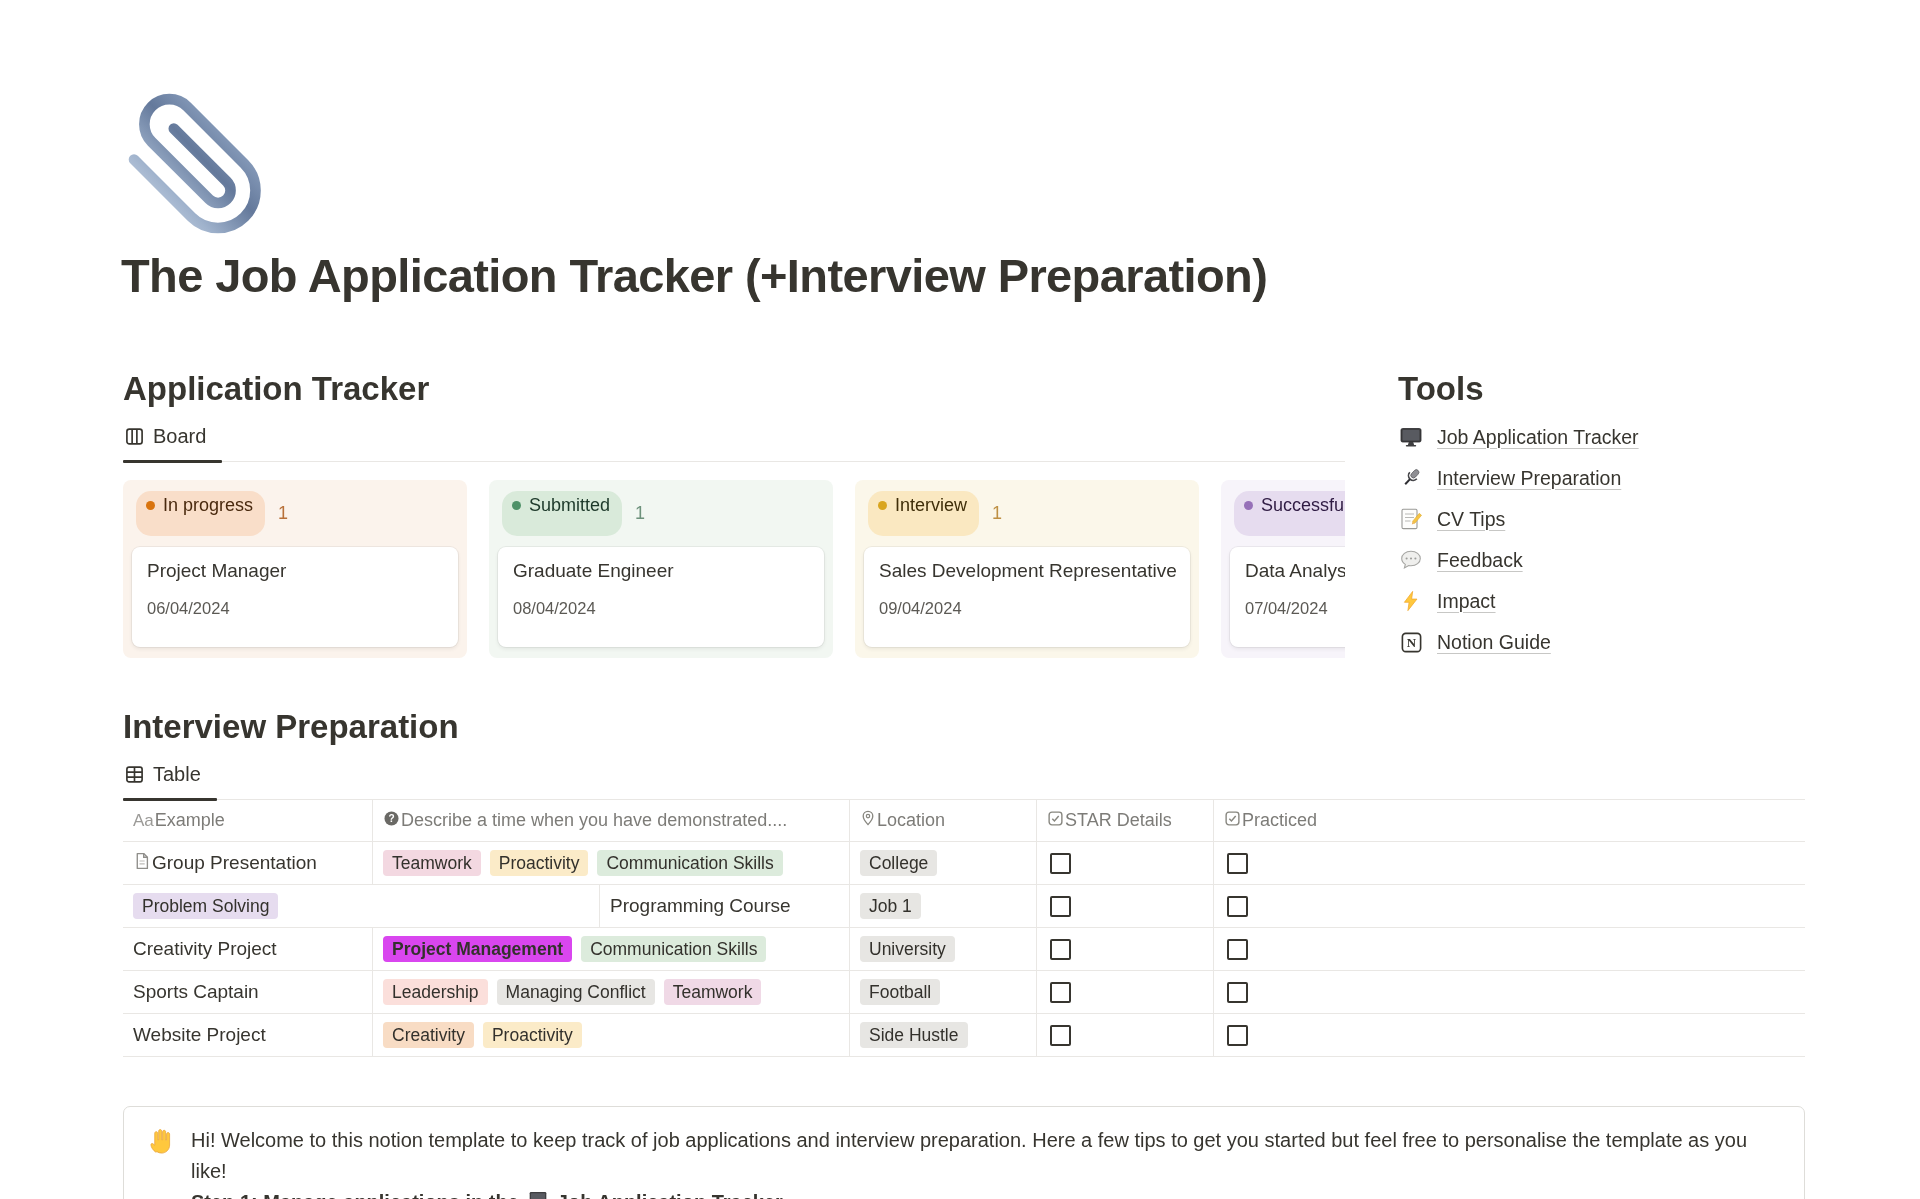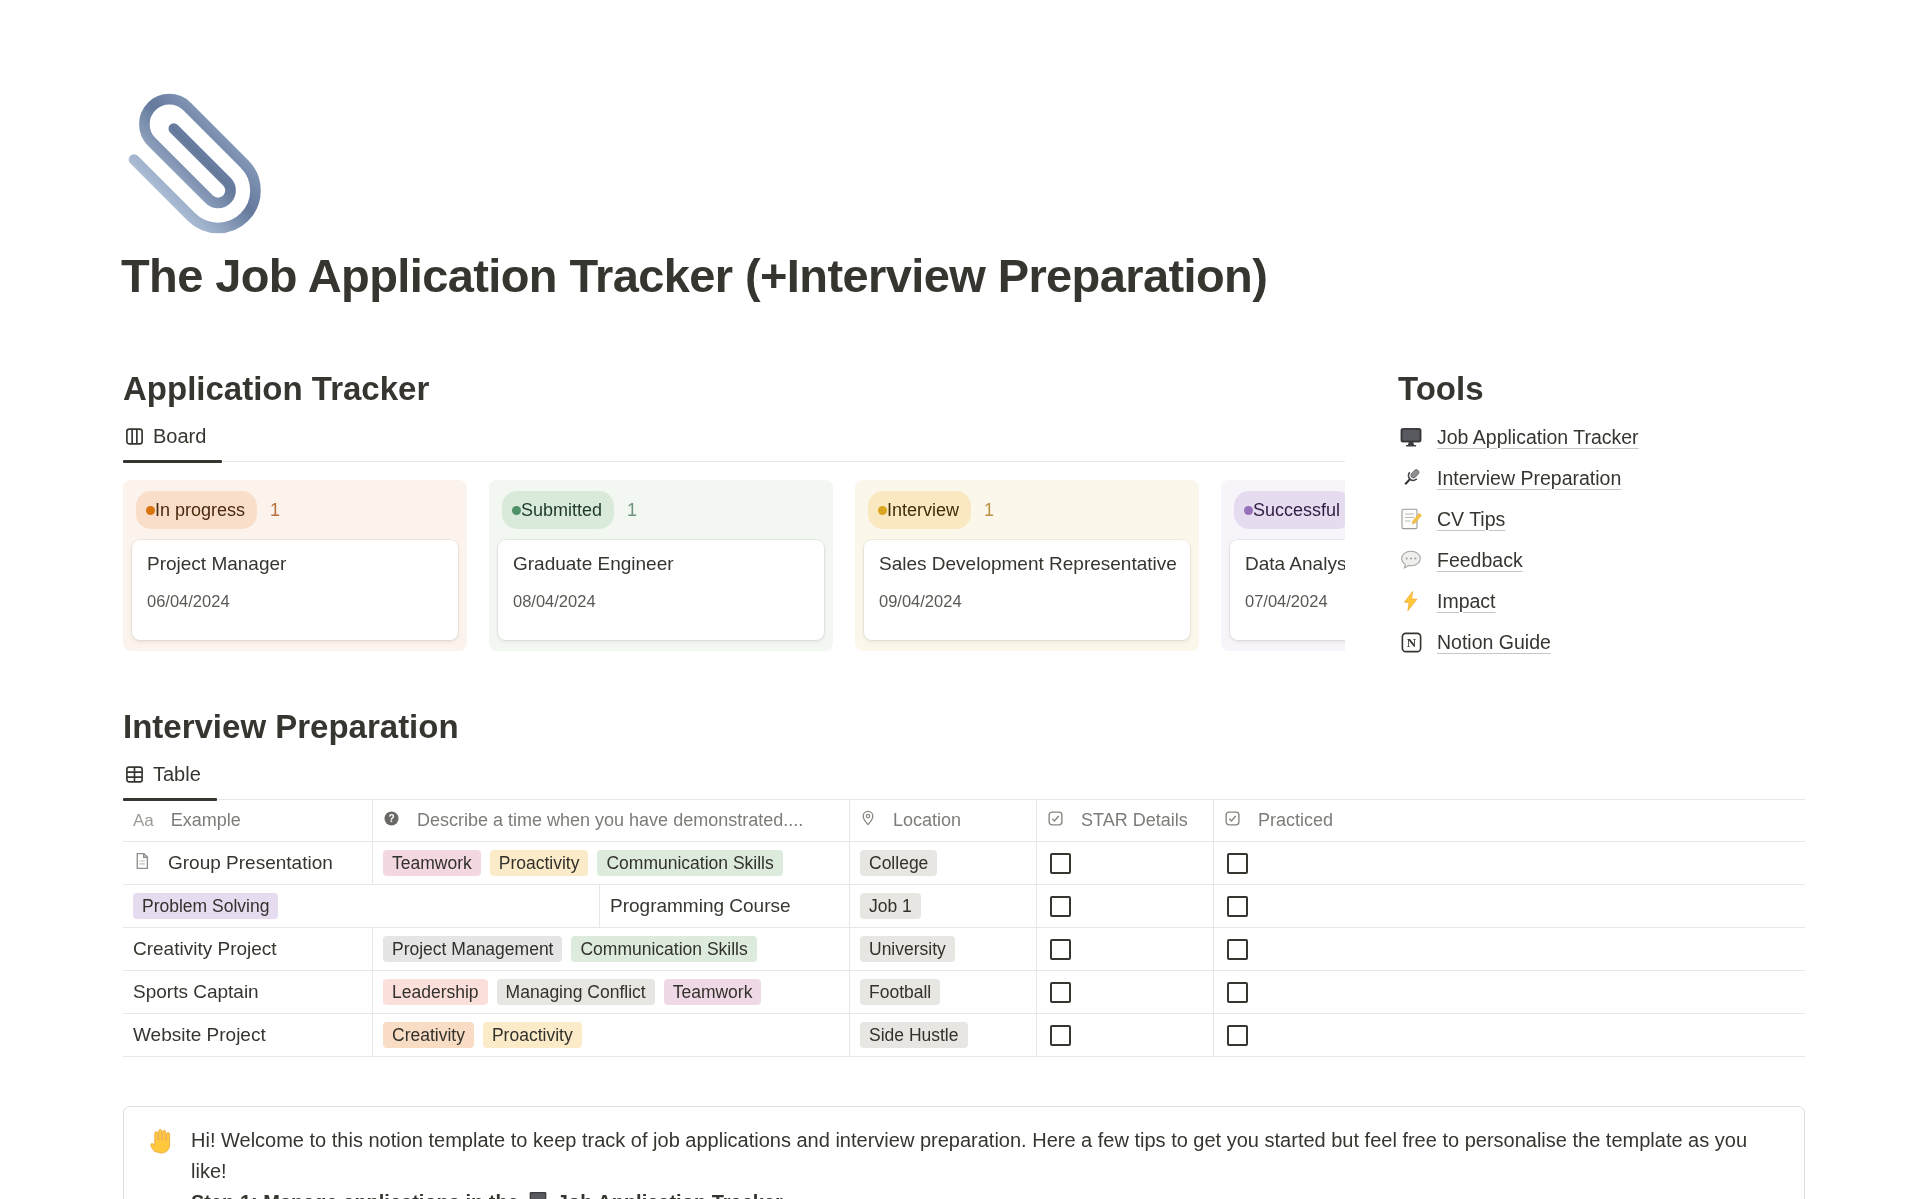--- a/index.html
+++ b/index.html
@@ -18,39 +18,39 @@
   
   .tabbar{margin-top:10px;border-bottom:1px solid #E9E7E4;display:flex;}
   .tab{position:relative;display:flex;align-items:center;gap:9px;font-size:20px;font-weight:500;color:#37352F;padding:7px 30px 13px 2px;}
   .tab::after{content:"";position:absolute;left:0;right:14px;bottom:-1.5px;height:2.5px;background:#37352F;border-radius:1px;}
   .tab .ticon{display:flex;}
 
   
   .board{display:flex;gap:22px;margin-top:18px;}
   .bcol{width:344px;flex:none;border-radius:8px;padding:9px 9px 11px;box-sizing:border-box;}
   .bcol-head{display:flex;align-items:center;padding:2px 4px 11px;}
-  .status-pill{display:inline-flex;align-items:center;height:38px;padding:0 12px 0 10px;border-radius:15px;font-size:18px;font-weight:500;white-space:nowrap;}
+  .status-pill{display:inline-flex;align-items:center;gap:8px;height:29px;padding:0 12px 16px 10px;border-radius:15px;font-size:18px;font-weight:500;white-space:nowrap;}
   .dot{width:9px;height:9px;border-radius:50%;flex:none;}
   .bcount{margin-left:13px;font-size:18px;}
   .bcard{background:#fff;border-radius:8px;box-shadow:0 0 0 1px rgba(15,15,15,0.05),0 2px 4px rgba(15,15,15,0.07);padding:13px 15px;box-sizing:border-box;height:100px;}
   .bcard-title{font-size:19px;font-weight:500;color:#37352F;white-space:nowrap;}
   .bcard-date{margin-top:17px;font-size:16.5px;color:#5B5954;}
 
   
   .tool-item{display:flex;align-items:center;gap:13px;margin-top:15px;height:26px;}
   .tool-item:first-of-type{margin-top:16px;}
   .tool-link{font-size:19.5px;font-weight:500;color:#37352F;text-decoration:underline;text-decoration-color:rgba(55,53,47,0.28);text-decoration-thickness:1px;text-underline-offset:4px;white-space:nowrap;cursor:pointer;}
   .tool-item .ticon{width:26px;display:flex;justify-content:center;flex:none;}
 
   
   .interview{position:absolute;left:123px;top:708px;width:1682px;}
   .ntable{width:100%;}
   .trow{display:flex;align-items:center;height:43px;border-bottom:1px solid #E9E7E4;box-sizing:border-box;}
   .trow.head{height:42px;color:#7D7C78;font-size:18px;font-weight:400;}
-  .tc{display:flex;align-items:center;gap:17px;height:100%;padding:0 10px;box-sizing:border-box;border-right:1px solid #E9E7E4;overflow:hidden;white-space:nowrap;}
+  .tc{display:flex;align-items:center;gap:1px;height:100%;padding:0 10px;box-sizing:border-box;border-right:1px solid #E9E7E4;overflow:hidden;white-space:nowrap;}
   .c1{width:250px;flex:none;}
   .c2{width:477px;flex:none;}
   .c3{width:187px;flex:none;}
   .c4{width:177px;flex:none;}
   .c5{flex:1;border-right:none;}
   .aa{font-size:17px;color:#9B9A97;font-weight:500;}
   .ex-link{font-size:19px;font-weight:500;color:#37352F;text-decoration-color:rgba(55,53,47,0.25);text-decoration-thickness:1px;text-underline-offset:4px;cursor:pointer;}
   .tag{display:inline-flex;align-items:center;height:26px;padding:0 9px;border-radius:4px;font-size:17.5px;color:#33312C;white-space:nowrap;cursor:pointer;}
   .tagwrap{display:flex;gap:9px;align-items:center;}
   .cb{width:17px;height:17px;border:2.2px solid #37352F;border-radius:2px;background:#fff;margin-left:3px;flex:none;cursor:pointer;}
@@ -345,21 +345,21 @@
             <span class="cb"></span>
           </div>
       </div>
 
       <div class="trow">
         <div class="tc c1">
           <span class="ex-link">Creativity Project</span>
         </div>
         <div class="tc c2">
           <span class="tagwrap">
-            <span class="tag" style="background-color: #e5e5e5;">Project Management</span>
+            <span class="tag" style="background-color: #d946ef; font-weight: bold;">Project Management</span>
             <span class="tag" style="background-color: rgb(220, 235, 220);">Communication Skills</span>
           </span>
         </div>
         <div class="tc c3">
           <span class="tag" style="background-color: rgb(231, 230, 227);">University</span>
         </div>
         <div class="tc c4">
             <span class="cb"></span>
           </div>
         <div class="tc c5">

